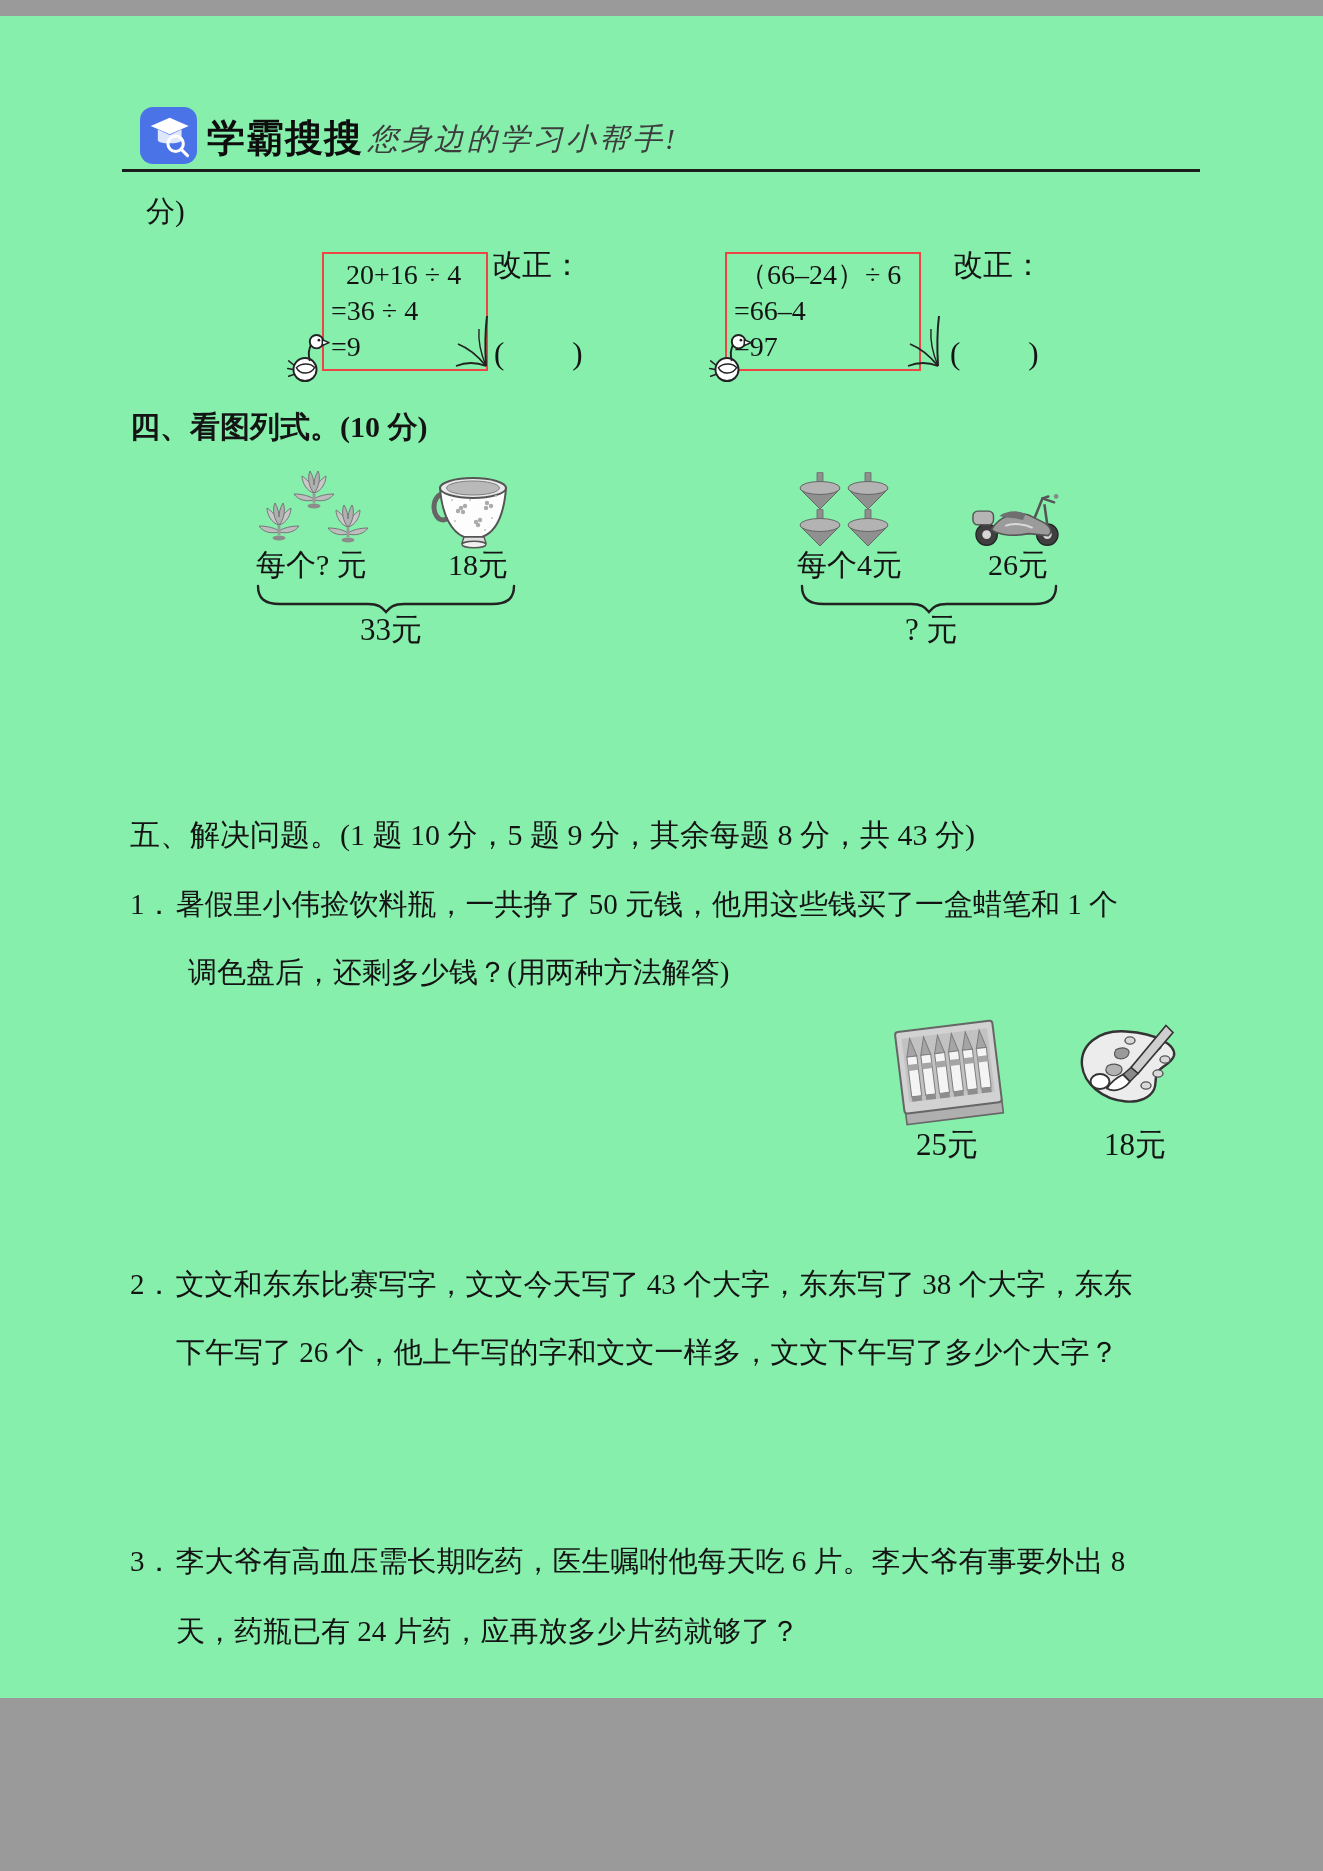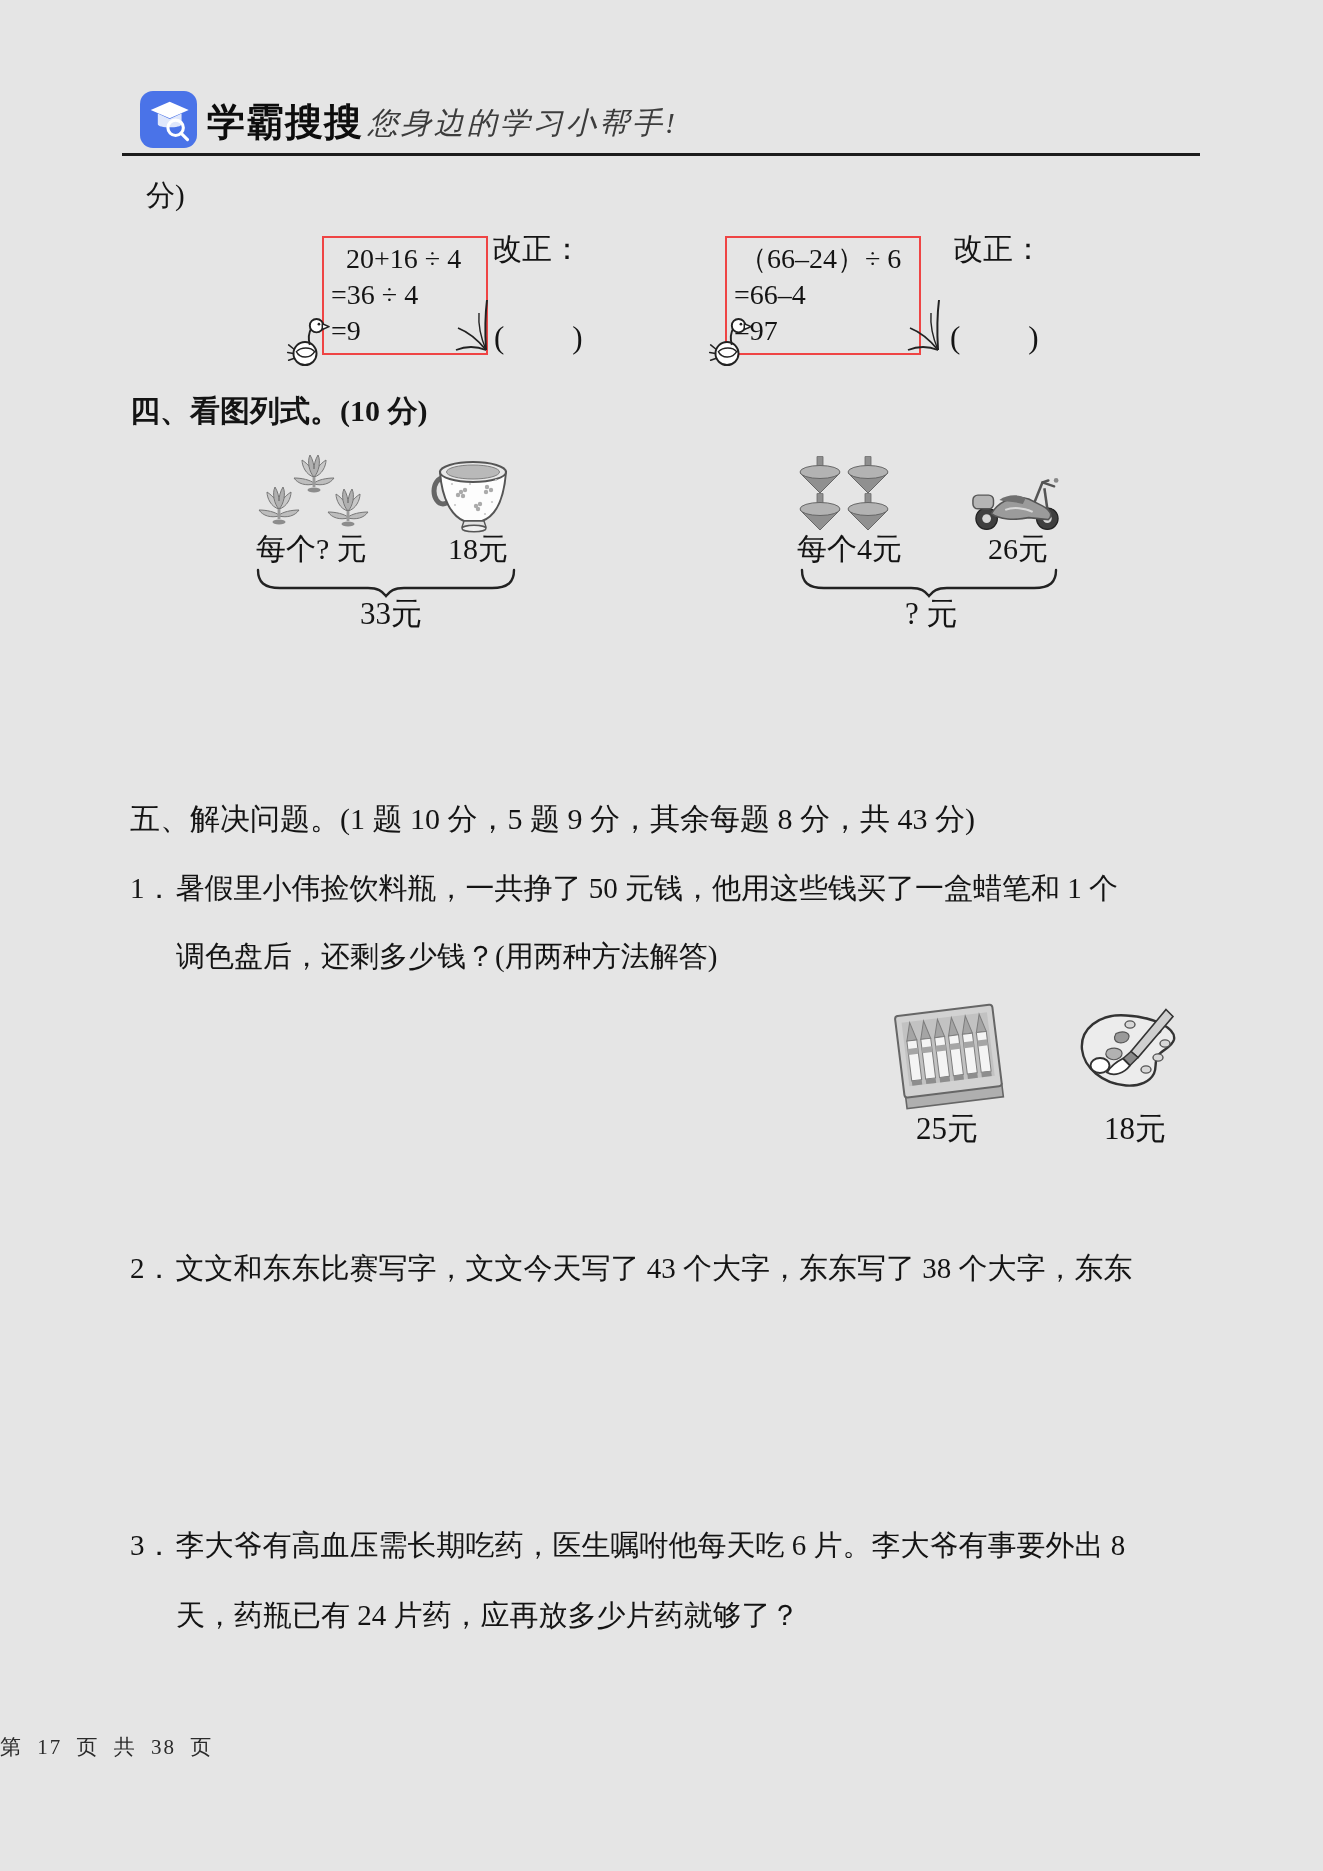--- a/index.html
+++ b/index.html
@@ -1,20 +1,20 @@
 <!DOCTYPE html>
 <html><head>
 <meta charset="utf-8">
 <style>
   html,body{margin:0;padding:0;background:#9a9a9a;}
   .page{
     position:relative;
-    width:1323px;height:1871px;
-    margin:0 auto;
-    background:#e5e5e5;
+    width:1323px;height:1682px;
+    margin:16px auto;
+    background:#86efac;
     overflow:hidden;
     font-family:"Liberation Serif","DejaVu Serif",serif;
     color:#141414;
   }
   .abs{position:absolute;}
   .t{position:absolute;white-space:nowrap;color:#141414;
      font-family:"Liberation Serif","DejaVu Serif",serif;} .fs29{font-size:29px;} .fs30{font-size:30px;} .fs31{font-size:31px;}
   .brand{
     position:absolute;left:207px;top:97px;
     font-family:"Liberation Sans","DejaVu Sans",sans-serif;
@@ -215,21 +215,21 @@
   <svg class="abs" style="left:800px;top:568px;" width="258" height="30" viewBox="0 0 260 30" preserveAspectRatio="none">
     <path d="M2,2 C2,14 8,20 24,20 L112,20 C122,20 126,23 130,28 C134,23 138,20 148,20 L236,20 C252,20 258,14 258,2" fill="none" stroke="#222" stroke-width="2.4" stroke-linecap="round"></path>
   </svg>
   <div class="t fs31" style="left:905px;top:593px;">? 元</div>
 
   <div class="t fs30" style="left:130px;top:799px;">五、解决问题。(1 题 10 分，5 题 9 分，其余每题 8 分，共 43 分)</div>
 
   <div class="pline" style="left:130px;top:869px;">
     <span class="pno">1．</span><span>暑假里小伟捡饮料瓶，一共挣了 50 元钱，他用这些钱买了一盒蜡笔和 1 个</span>
   </div>
-  <div class="pline" style="left:176px;top:937px;font-family:Liberation Serif, serif;">调色盘后，还剩多少钱？(用两种方法解答)</div>
+  <div class="pline" style="left:188px;top:937px;font-family:Liberation Serif, serif;">调色盘后，还剩多少钱？(用两种方法解答)</div>
 
   <svg class="abs" style="left:891px;top:1002px;" width="118" height="108" viewBox="0 0 118 108">
     <g transform="rotate(-7 59 54)">
       <rect x="10" y="88" width="97" height="13" fill="#afafaf" stroke="#666" stroke-width="1.6"></rect>
       <rect x="9" y="8" width="98" height="82" rx="3" fill="#d2d2d2" stroke="#666" stroke-width="2"></rect>
       <rect x="15" y="15" width="86" height="64" fill="#c2c2c2"></rect>
       <g>
         <g transform="translate(18,0)">
             <polygon points="0,34 10,34 5,16" fill="#a5a5a5" stroke="#7d7d7d" stroke-width="1"></polygon>
             <rect x="0" y="34" width="10" height="40" fill="#f4f4f4" stroke="#7d7d7d" stroke-width="1"></rect>
@@ -285,20 +285,21 @@
     <path d="M34,42 C44,38 52,44 46,50 C38,56 27,48 34,42 Z" fill="#b2b2b2" stroke="#555" stroke-width="1.2"></path>
     <path d="M92,2 L99,9 L64,50 L57,44 Z" fill="#cfcfcf" stroke="#333" stroke-width="1.6"></path>
     <path d="M64,50 L57,44 L49,51 L56,58 Z" fill="#8a8a8a" stroke="#333" stroke-width="1.4"></path>
     <path d="M49,51 L56,58 C50,66 40,69 33,65 C37,58 43,54 49,51 Z" fill="#ffffff" stroke="#333" stroke-width="1.8"></path>
   </svg>
   <div class="t fs31" style="left:1104px;top:1108px;">18元</div>
 
   <div class="pline" style="left:130px;top:1249px;">
     <span class="pno">2．</span><span>文文和东东比赛写字，文文今天写了 43 个大字，东东写了 38 个大字，东东</span>
   </div>
+  <div class="pline" style="left:176px;top:1317px;">下午写了 26 个，他上午写的字和文文一样多，文文下午写了多少个大字？</div>
 
   <div class="pline" style="left:130px;top:1526px;">
     <span class="pno">3．</span><span>李大爷有高血压需长期吃药，医生嘱咐他每天吃 6 片。李大爷有事要外出 8</span>
   </div>
   <div class="pline" style="left:176px;top:1596px;">天，药瓶已有 24 片药，应再放多少片药就够了？</div>
 
   <div class="footer">第 17 页 共 38 页</div>
 
 </div>
 

